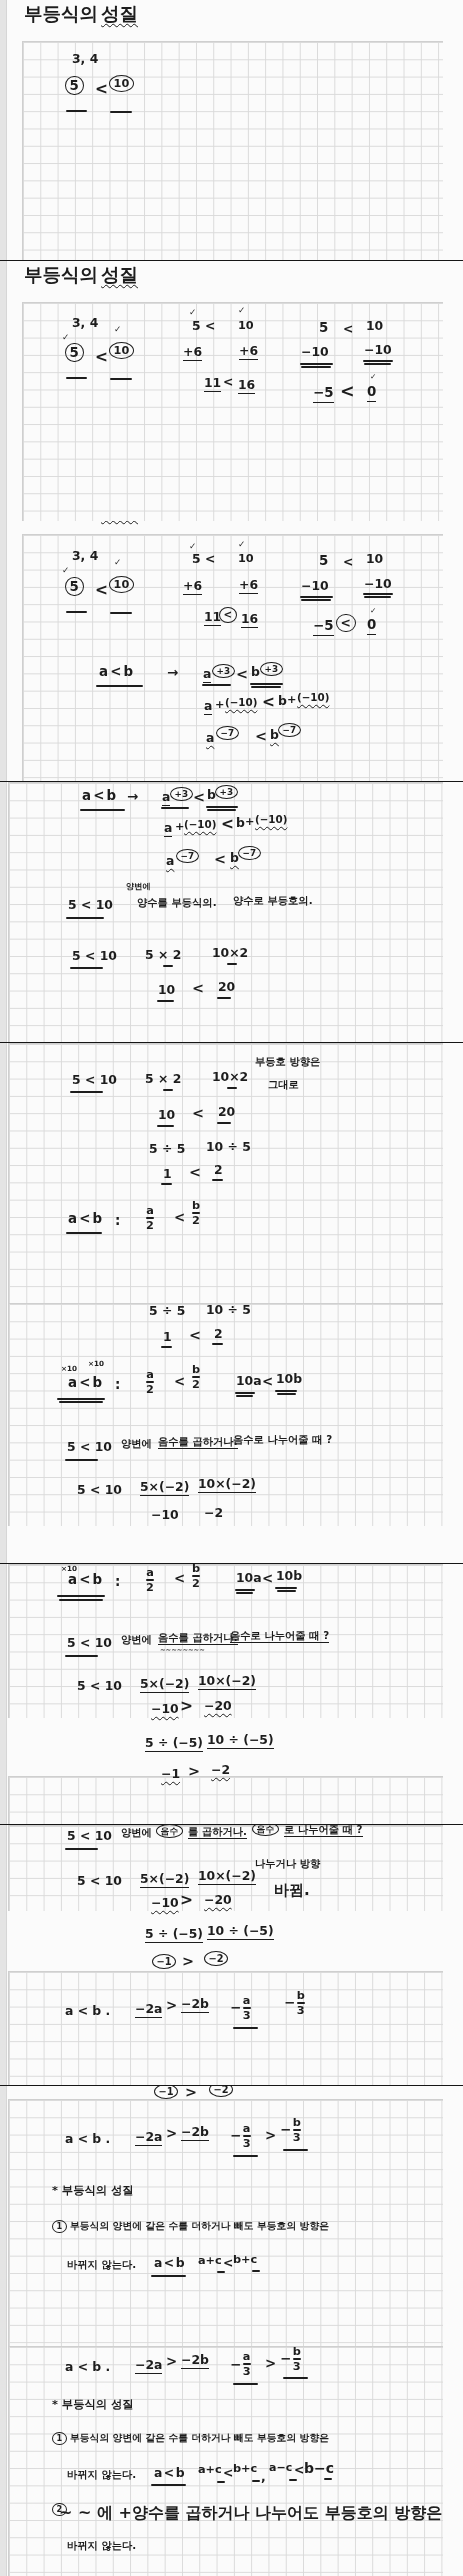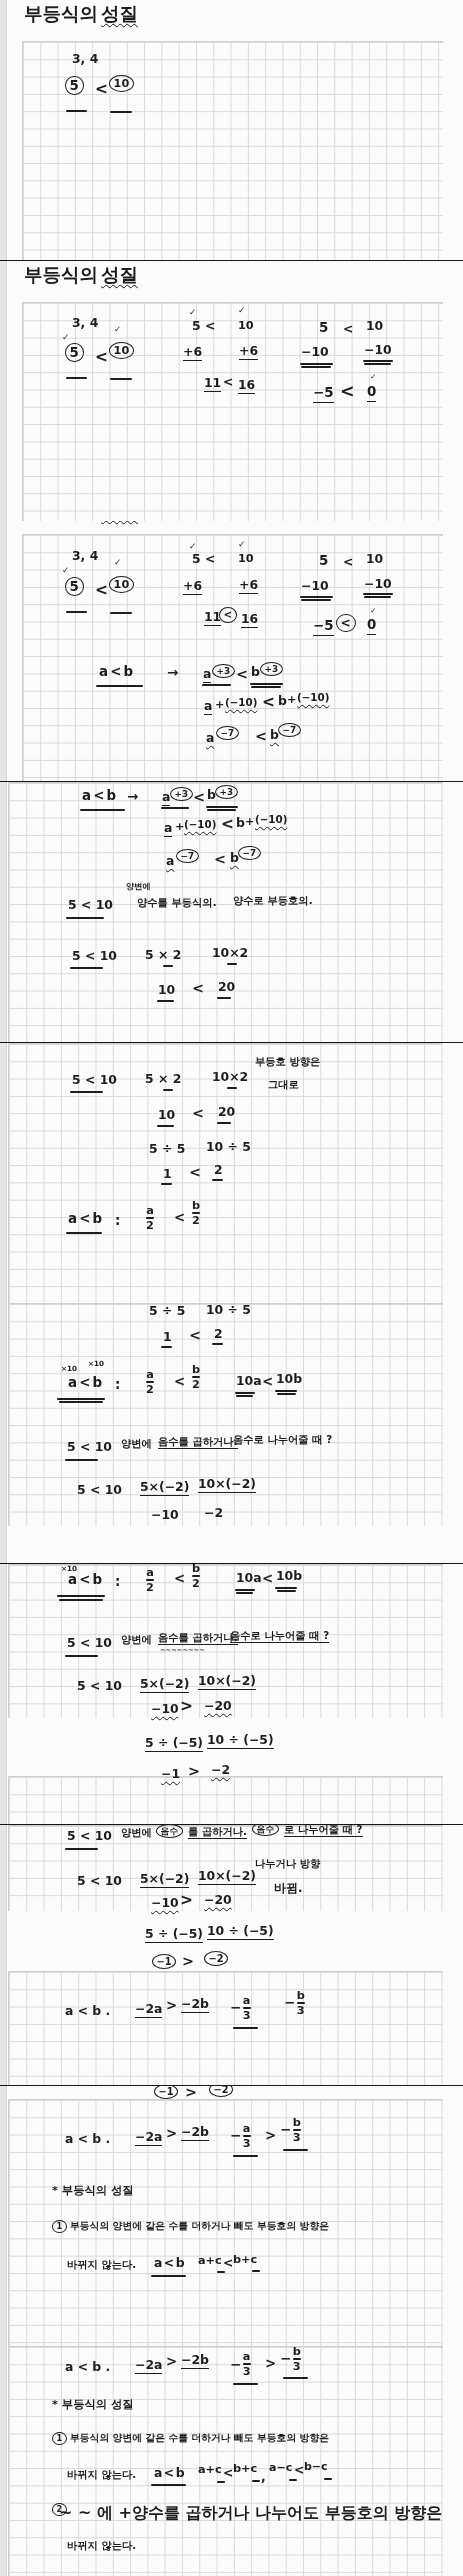--- a/index.html
+++ b/index.html
@@ -308,21 +308,21 @@
       <div class="grid" style="left: 7.7px; top: 0px; width: 434px; height: 85px;"></div>
       <div class="grid" style="left: 7.7px; top: 146px; width: 434px; height: 113px;"></div>
       <span class="it" style="font-size: 12.4px; position: absolute; left: 67px; top: 4.1px; color: rgb(29, 29, 29);">5 &lt; 10</span>
       <div class="stroke" style="width: 33px; background: rgb(29, 29, 29); position: absolute; left: 65px; top: 23px; color: rgb(29, 29, 29);"></div>
       <span class="it" style="font-size: 10.3px; position: absolute; left: 121px; top: 2.1px; color: rgb(29, 29, 29);">양변에</span>
       <span class="circ" style="font-size: 8.8px; position: absolute; left: 156px; top: -1px; color: rgb(29, 29, 29);">음수</span>
       <span class="it deco-u" style="font-size: 10.3px; position: absolute; left: 188px; top: 1px; color: rgb(29, 29, 29);">를  곱하거나.</span>
       <span class="circ" style="font-size: 8.8px; position: absolute; left: 252px; top: -3.1px; color: rgb(29, 29, 29);">음수</span>
       <span class="it deco-u" style="font-size: 10.3px; position: absolute; left: 284px; top: -1px; color: rgb(29, 29, 29);">로  나누어줄 때 ?</span>
       <span class="it" style="font-size: 10.3px; position: absolute; left: 255px; top: 33px; color: rgb(29, 29, 29);">나누거나  방향</span>
-      <span class="it" style="font-size: 12px; position: absolute; left: 274px; top: 57px; color: rgb(29, 29, 29);">바뀜.</span>
+      <span class="it" style="font-size: 15px; position: absolute; left: 274px; top: 57px; color: rgb(29, 29, 29);">바뀜.</span>
       <span class="it" style="font-size: 12.4px; position: absolute; left: 77px; top: 49px; color: rgb(29, 29, 29);">5 &lt; 10</span>
       <span class="it deco-u" style="font-size: 12.4px; position: absolute; left: 140px; top: 47px; color: rgb(29, 29, 29);">5×(−2)</span>
       <span class="it deco-u" style="font-size: 12.4px; position: absolute; left: 198px; top: 44px; color: rgb(29, 29, 29);">10×(−2)</span>
       <span class="it deco-w" style="font-size: 12.4px; position: absolute; left: 151px; top: 71px; color: rgb(29, 29, 29);">−10</span>
       <span class="it" style="font-size: 15.5px; font-weight: 800; position: absolute; left: 180px; top: 67px; color: rgb(29, 29, 29);">&gt;</span>
       <span class="it deco-w" style="font-size: 12.4px; position: absolute; left: 204px; top: 68px; color: rgb(29, 29, 29);">−20</span>
       <span class="it deco-u" style="font-size: 12.4px; position: absolute; left: 145px; top: 102px; color: rgb(29, 29, 29);">5 ÷ (−5)</span>
       <span class="it deco-u" style="font-size: 12.4px; position: absolute; left: 207px; top: 99px; color: rgb(29, 29, 29);">10 ÷ (−5)</span>
       <span class="circ" style="font-size: 9.8px; position: absolute; left: 152px; top: 129px; color: rgb(29, 29, 29);">−1</span>
       <span class="it" style="font-size: 14.4px; font-weight: 800; position: absolute; left: 182px; top: 129px; color: rgb(29, 29, 29);">&gt;</span>
@@ -422,20 +422,20 @@
       <div class="stroke" style="width: 35px; background: rgb(29, 29, 29); position: absolute; left: 151px; top: 138px; color: rgb(29, 29, 29);"></div>
       <span class="it" style="font-size: 11.3px; position: absolute; left: 198px; top: 118px; color: rgb(29, 29, 29);">a+c</span>
       <div class="stroke" style="width: 7.7px; background: rgb(29, 29, 29); position: absolute; left: 217px; top: 135px; color: rgb(29, 29, 29);"></div>
       <span class="it" style="font-size: 12.4px; position: absolute; left: 223px; top: 120px; color: rgb(29, 29, 29);">&lt;</span>
       <span class="it" style="font-size: 11.3px; position: absolute; left: 233px; top: 117px; color: rgb(29, 29, 29);">b+c</span>
       <div class="stroke" style="width: 7.7px; background: rgb(29, 29, 29); position: absolute; left: 252px; top: 134px; color: rgb(29, 29, 29);"></div>
       <span class="it" style="font-size: 12.4px; position: absolute; left: 261px; top: 124px; color: rgb(29, 29, 29);">,</span>
       <span class="it" style="font-size: 11px; position: absolute; left: 269px; top: 116px; color: rgb(29, 29, 29);">a−c</span>
       <div class="stroke" style="width: 7.7px; background: rgb(29, 29, 29); position: absolute; left: 289px; top: 133px; color: rgb(29, 29, 29);"></div>
       <span class="it" style="font-size: 12.4px; position: absolute; left: 294px; top: 117px; color: rgb(29, 29, 29);">&lt;</span>
-      <span class="it" style="font-size: 11px; position: absolute; left: 304px; top: 115px; color: rgb(29, 29, 29);">b−c</span>
+      <span class="it" style="font-size: 14px; position: absolute; left: 304px; top: 115px; color: rgb(29, 29, 29);">b−c</span>
       <div class="stroke" style="width: 7.7px; background: rgb(29, 29, 29); position: absolute; left: 324px; top: 132px; color: rgb(29, 29, 29);"></div>
       <span class="circ" style="font-size: 8.2px; position: absolute; left: 52px; top: 157px; color: rgb(29, 29, 29);">2</span>
       <span class="it" style="font-size: 16px; position: absolute; left: 59px; top: 158px; color: rgb(29, 29, 29);">~   ~ 에   +양수를  곱하거나   나누어도   부등호의  방향은</span>
       <span class="it" style="font-size: 10.3px; position: absolute; left: 67px; top: 194px; color: rgb(29, 29, 29);">바뀌지  않는다.</span>
     </div>
   </div>
 
 
 </body></html>

